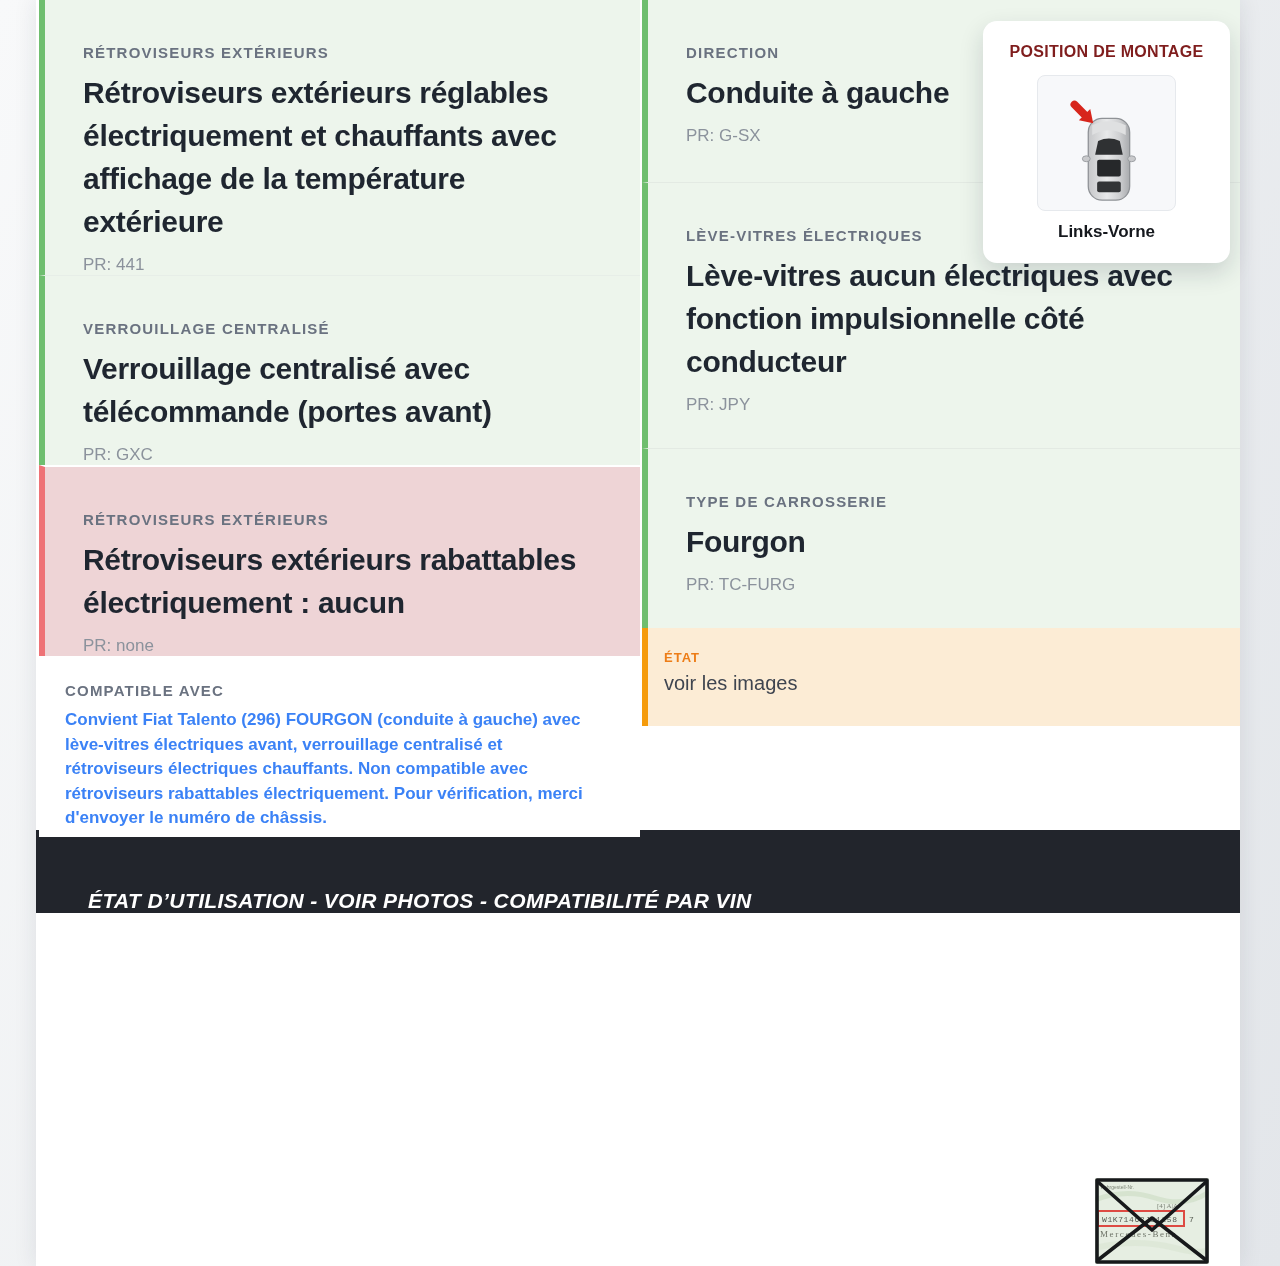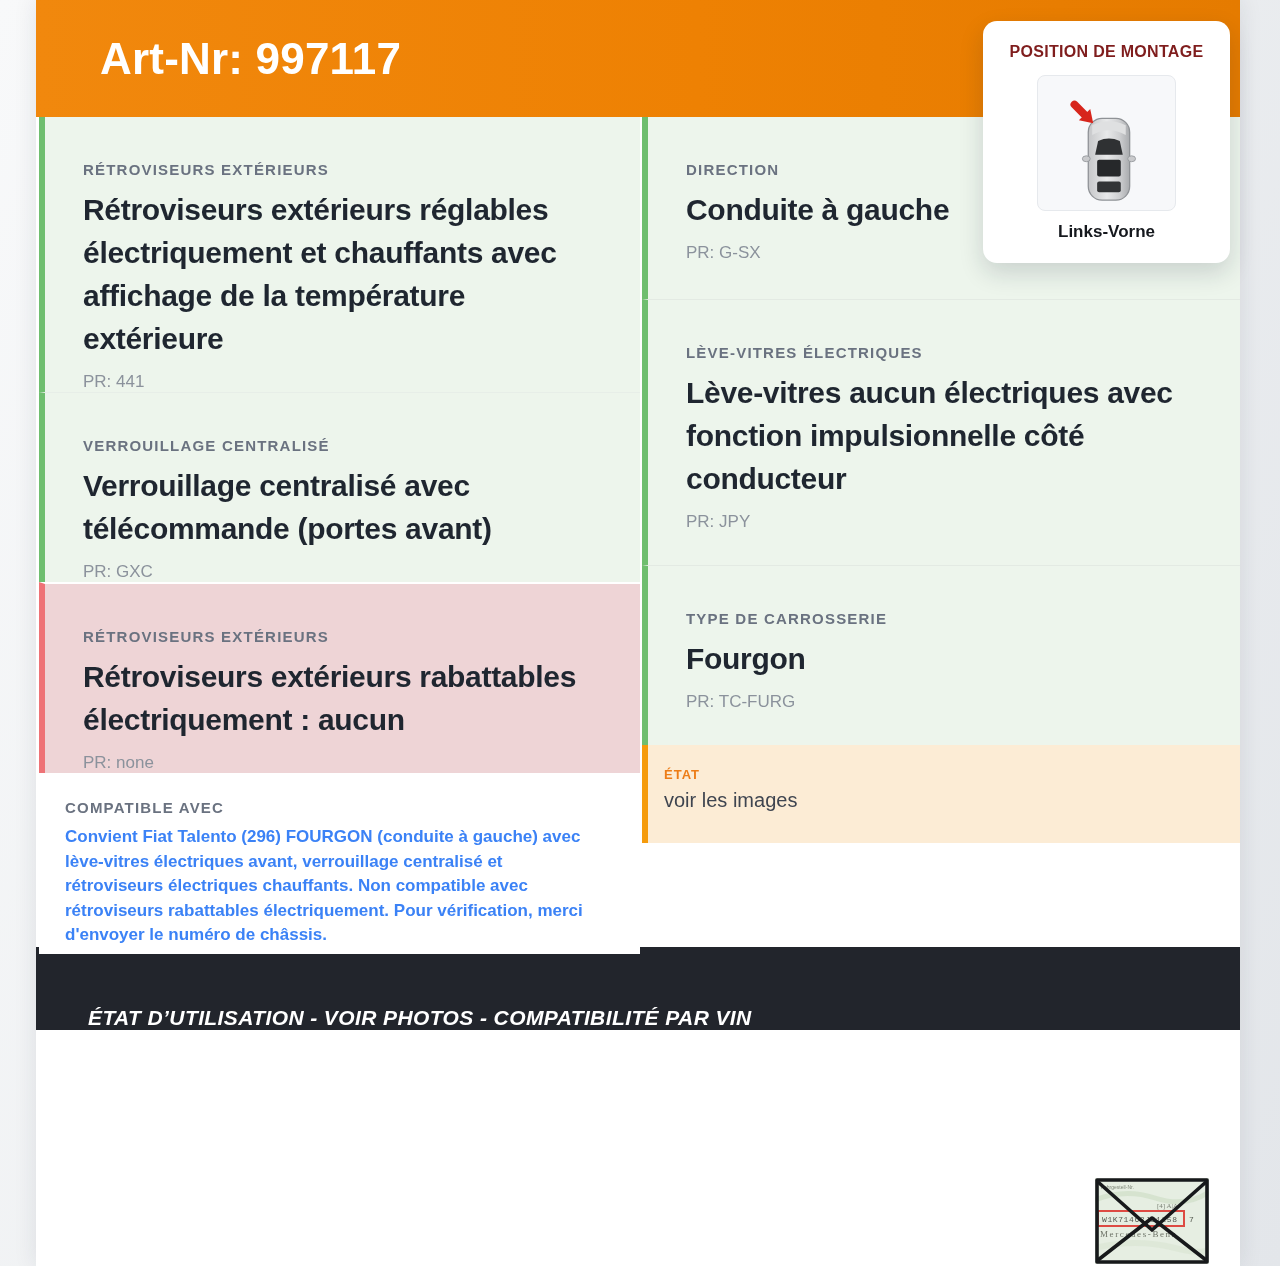--- a/index.html
+++ b/index.html
@@ -92,23 +92,20 @@
   .pos-caption { margin-top: 11px; font-size: 17px; font-weight: 700; color: #15181d; }
 
   
   .vin-stamp { position: absolute; left: 1059px; top: 1178px; width: 114px; height: 75px; z-index: 6; }
 </style>
 </head>
 <body>
 
 <div class="sheet">
 
-  <header class="header">
-    <h1>Art-Nr: 997117</h1>
-  </header>
 
   <div class="main">
 
     <div class="col-left">
       <section class="card green h-card1">
         <div class="card-label">RÉTROVISEURS EXTÉRIEURS</div>
         <h2 class="card-title">Rétroviseurs extérieurs réglables électriquement et chauffants avec affichage de la température extérieure</h2>
         <div class="card-pr">PR: 441</div>
       </section>
 

